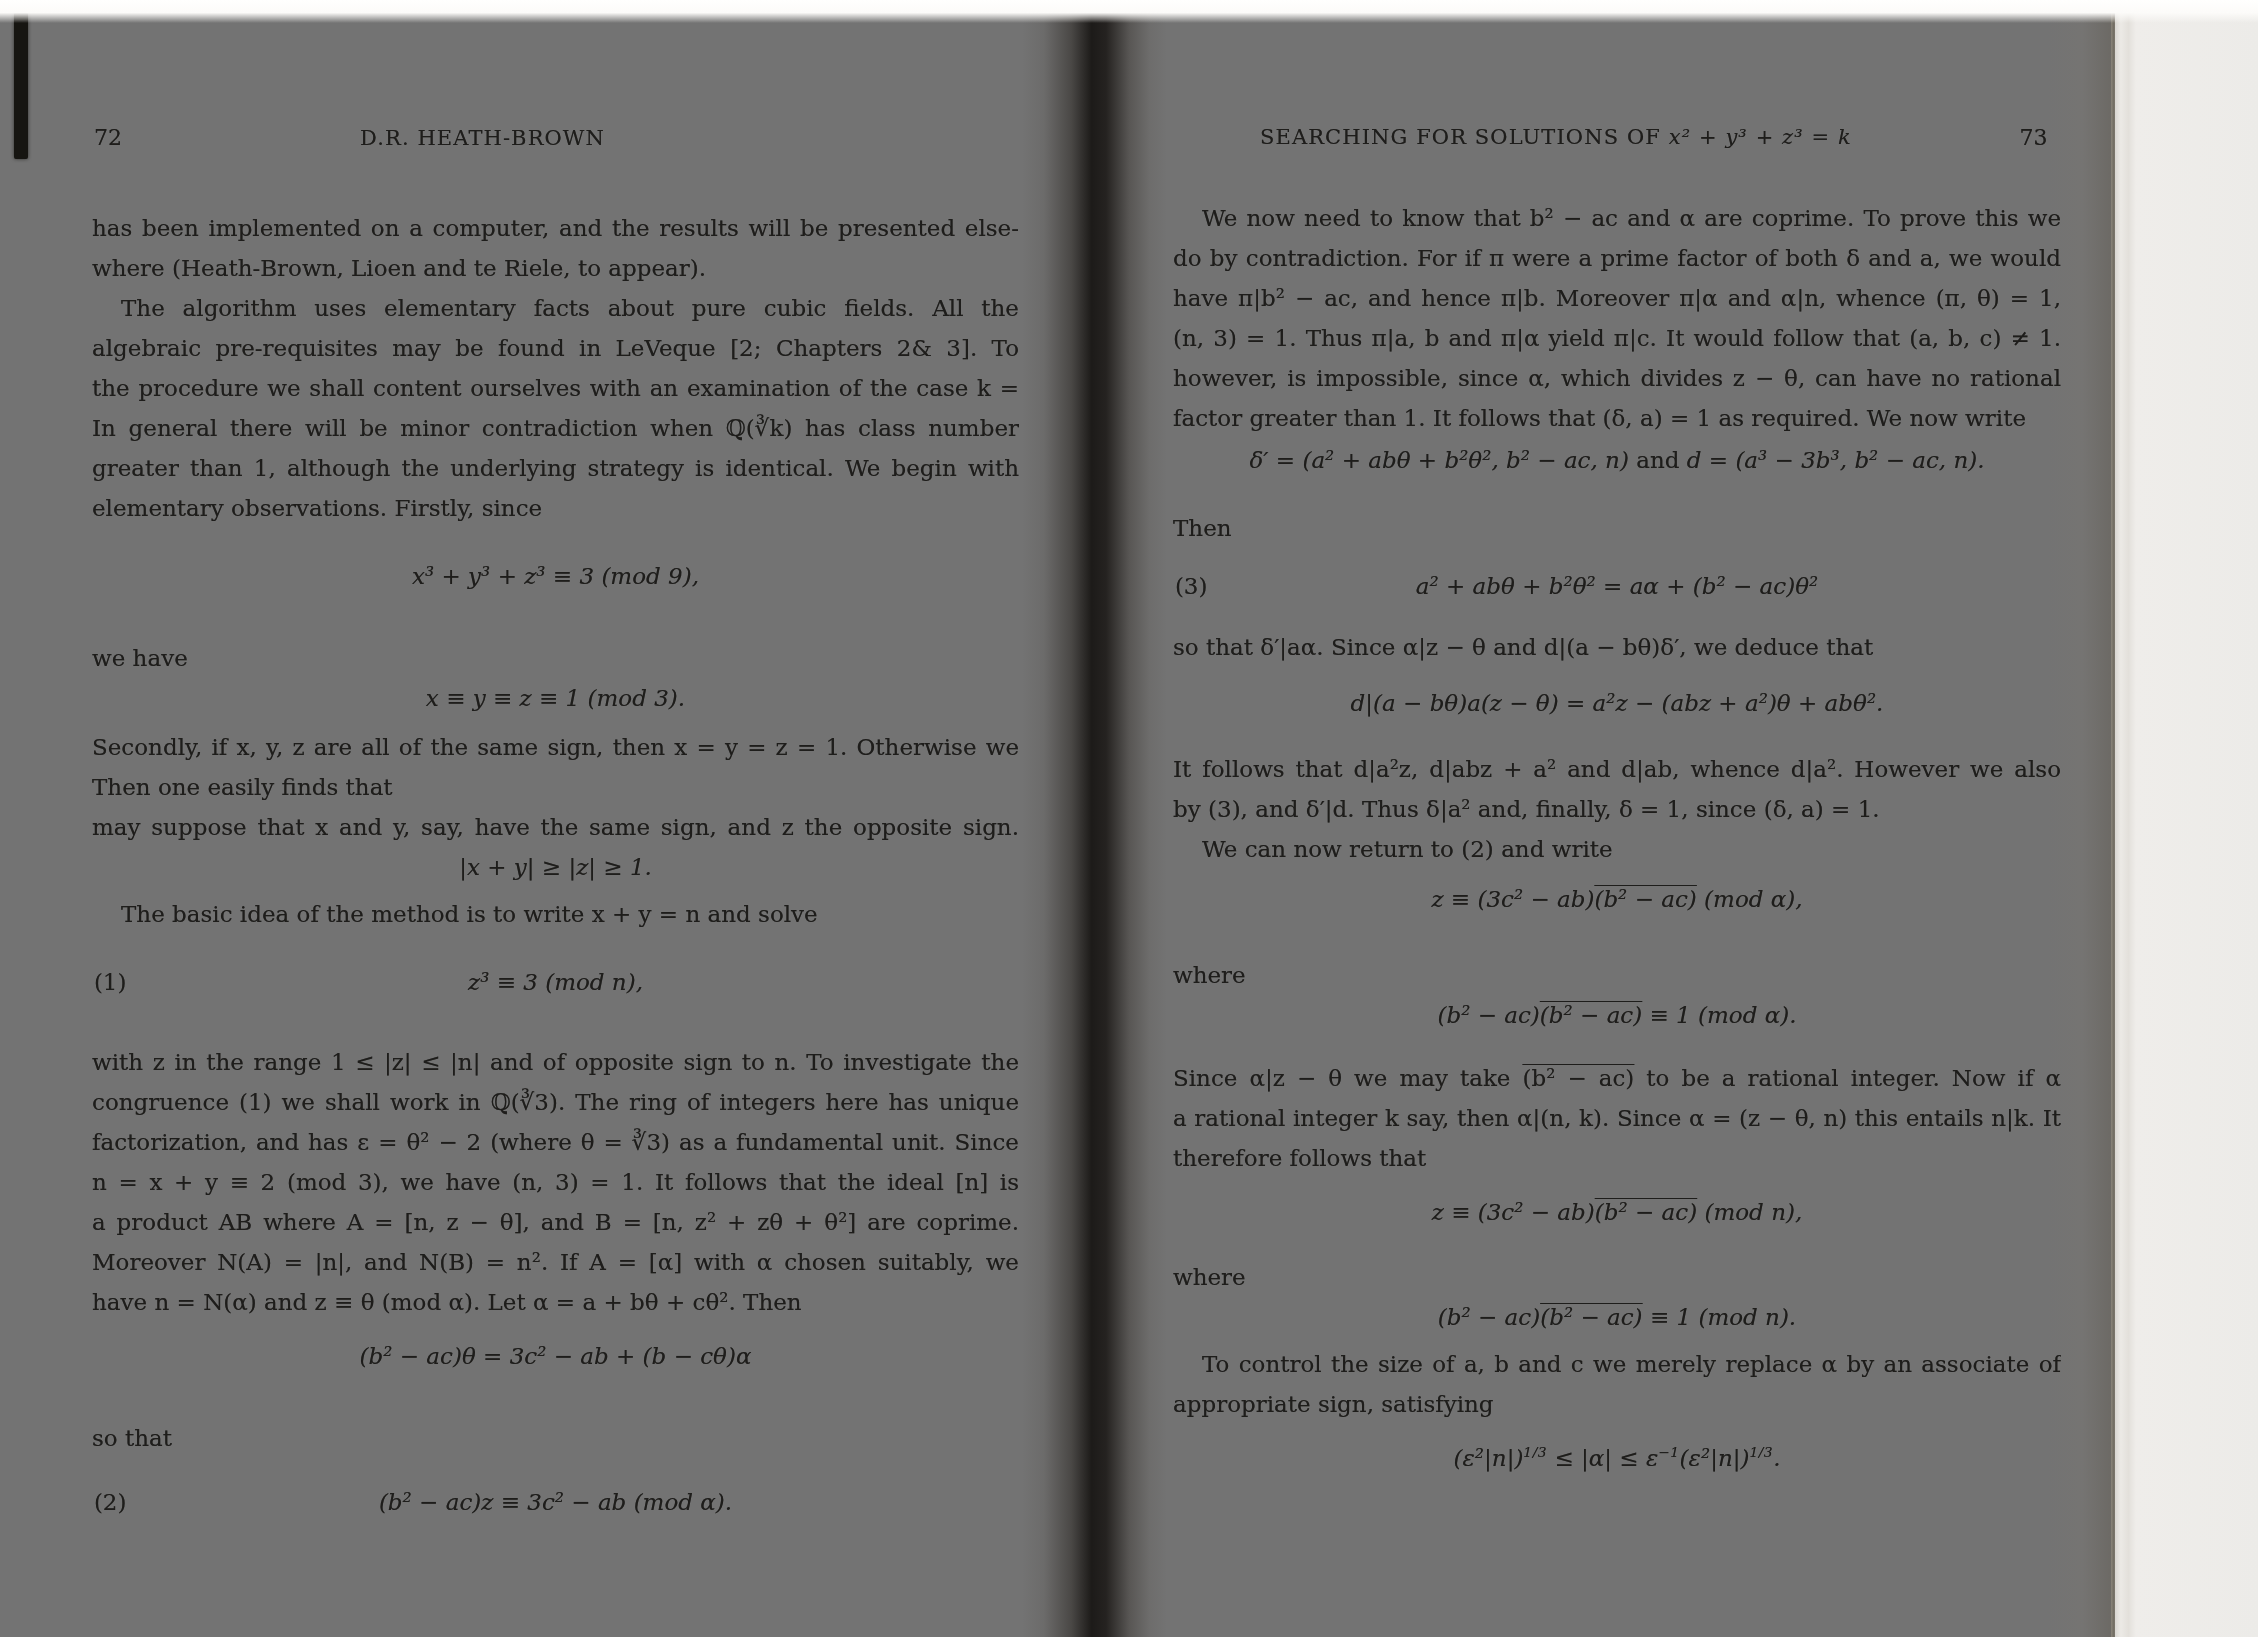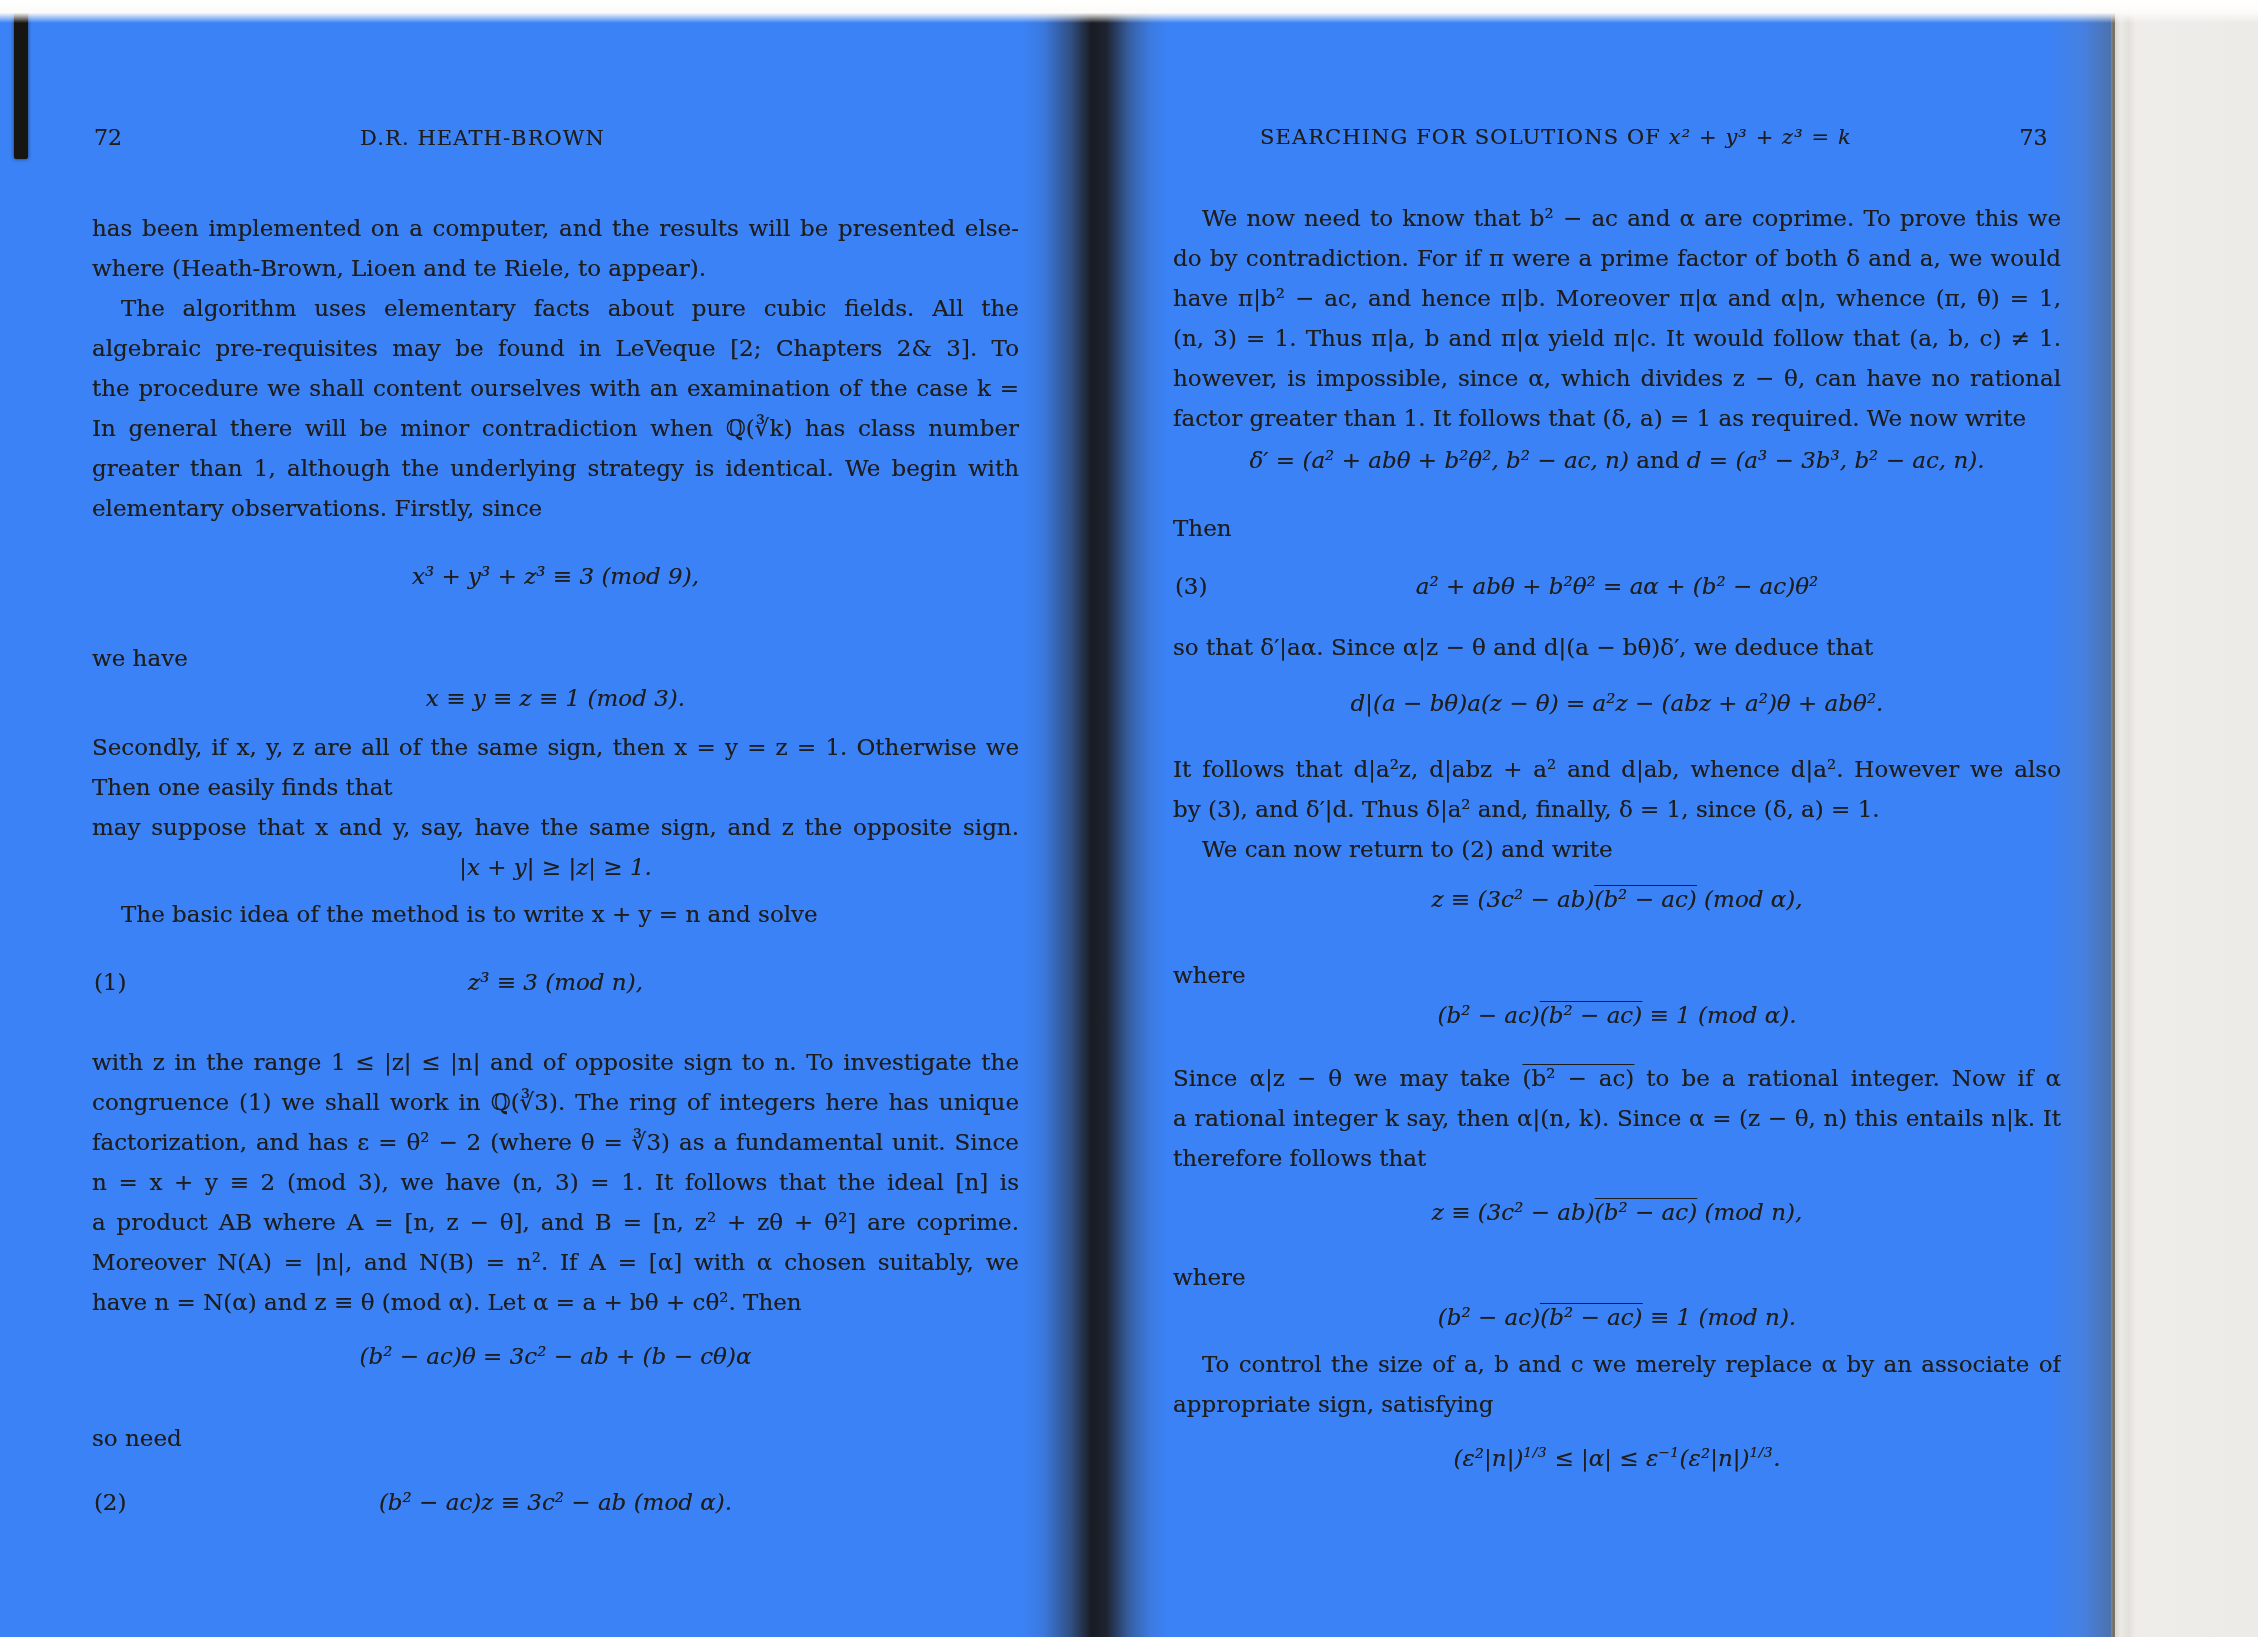--- a/index.html
+++ b/index.html
@@ -1,18 +1,18 @@
 <!DOCTYPE html>
 <html><head>
 <meta charset="utf-8">
 <style>
   html,body { margin:0; padding:0; background:#e8e6e2; }
   #spread {
     position:relative; width:2258px; height:1638px;
-    background:#3b82f6; overflow:hidden;
+    background:#737373; overflow:hidden;
     font-family:"DejaVu Serif","Liberation Serif","DejaVu Sans",serif;
     color:#1e1d1b;
     text-shadow:0 0 0.4px rgba(30,29,27,.55);
   }
   .page { position:absolute; top:0; height:100%; }
   #left-page  { left:92px;  width:927px; }
   #right-page { left:1173px; width:888px; }
 
   .running-head { position:absolute; font-size:21px; letter-spacing:1.1px; white-space:nowrap; }
   #left-page  .running-head { left:268px; top:126px; }
@@ -129,21 +129,21 @@
           <div class="line">a product AB where A = [n, z − θ], and B = [n, z² + zθ + θ²] are coprime.</div>
           <div class="line">Moreover N(A) = |n|, and N(B) = n². If A = [α] with α chosen suitably, we</div>
           <div class="line last">have n = N(α) and z ≡ θ (mod α). Let α = a + bθ + cθ². Then</div>
         </div>
 
       <div class="eq" style="margin:13.5px 0 42px">
         <span class="eq-body">(b² − ac)θ = 3c² − ab + (b − cθ)α</span>
       </div>
 
       <div class="para">
-          <div class="line last">so need</div>
+          <div class="line last">so that</div>
         </div>
 
       <div class="eq" style="margin:24px 0 0">
         <span class="eq-num">(2)</span>
         <span class="eq-body">(b² − ac)z ≡ 3c² − ab (mod α).</span>
       </div>
     </div>
   </div>
 
   <div class="page" id="right-page">

